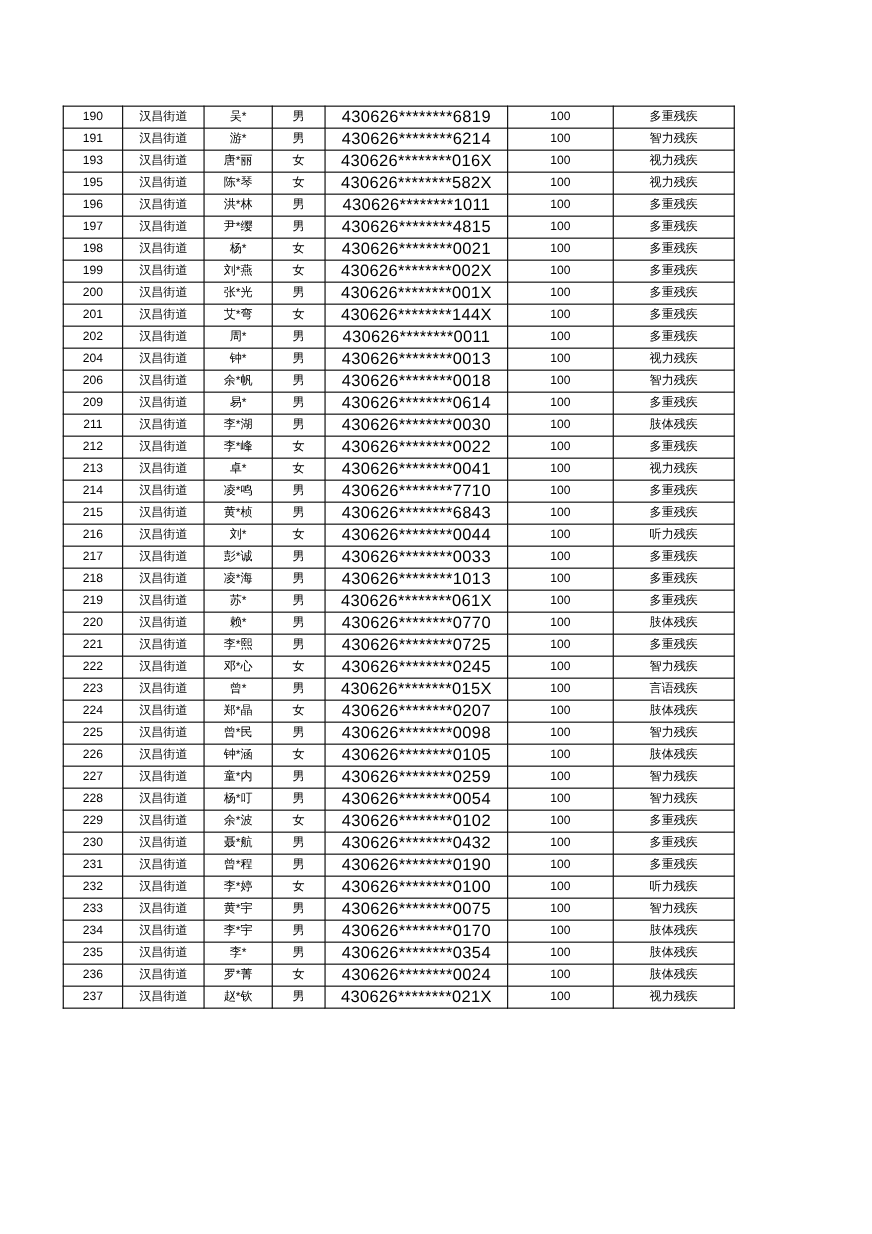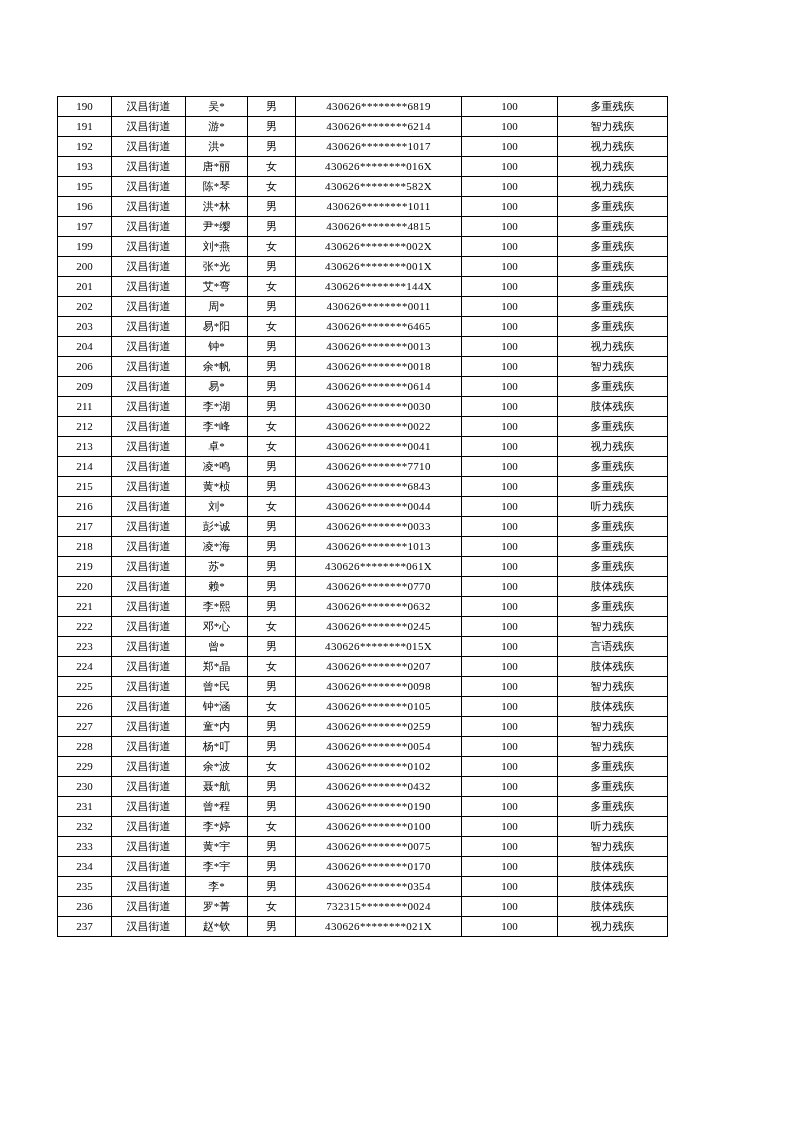--- a/index.html
+++ b/index.html
@@ -5,21 +5,21 @@
   html, body {
     margin: 0;
     padding: 0;
     background: #ffffff;
   }
   .page {
     position: relative;
     width: 793px;
     height: 1122px;
     background: #ffffff;
-    font-family: Liberation Serif, serif;
+    font-family: Liberation Sans, sans-serif;
     overflow: hidden;
   }
   table.roster {
     position: absolute;
     left: 57px;
     top: 96px;
     border-collapse: collapse;
     table-layout: fixed;
     width: 610px;
   }
@@ -30,21 +30,21 @@
     font-size: 11px;
     line-height: 19px;
     color: #000000;
     text-align: center;
     white-space: nowrap;
     overflow: hidden;
     box-sizing: border-box;
   }
   table.roster td.c4 {
     letter-spacing: 0.3px;
-    font-size: 11px;
+    font-size: 15px;
   }
 </style>
 </head>
 <body>
 
 <div class="page">
   <table class="roster">
     <colgroup>
       <col style="width:54px">
       <col style="width:74px">
@@ -67,164 +67,155 @@
         <tr>
           <td class="c0">191</td>
           <td class="c1">汉昌街道</td>
           <td class="c2">游*</td>
           <td class="c3">男</td>
           <td class="c4">430626********6214</td>
           <td class="c5">100</td>
           <td class="c6">智力残疾</td>
         </tr>
         <tr>
-          <td class="c0">192</td>
-          <td class="c1">汉昌街道</td>
-          <td class="c2">洪*</td>
-          <td class="c3">男</td>
-          <td class="c4">430626********1017</td>
+          <td class="c0">193</td>
+          <td class="c1">汉昌街道</td>
+          <td class="c2">唐*丽</td>
+          <td class="c3">女</td>
+          <td class="c4">430626********016X</td>
           <td class="c5">100</td>
           <td class="c6">视力残疾</td>
         </tr>
         <tr>
-          <td class="c0">193</td>
-          <td class="c1">汉昌街道</td>
-          <td class="c2">唐*丽</td>
-          <td class="c3">女</td>
-          <td class="c4">430626********016X</td>
+          <td class="c0">195</td>
+          <td class="c1">汉昌街道</td>
+          <td class="c2">陈*琴</td>
+          <td class="c3">女</td>
+          <td class="c4">430626********582X</td>
           <td class="c5">100</td>
           <td class="c6">视力残疾</td>
         </tr>
         <tr>
-          <td class="c0">195</td>
-          <td class="c1">汉昌街道</td>
-          <td class="c2">陈*琴</td>
-          <td class="c3">女</td>
-          <td class="c4">430626********582X</td>
+          <td class="c0">196</td>
+          <td class="c1">汉昌街道</td>
+          <td class="c2">洪*林</td>
+          <td class="c3">男</td>
+          <td class="c4">430626********1011</td>
+          <td class="c5">100</td>
+          <td class="c6">多重残疾</td>
+        </tr>
+        <tr>
+          <td class="c0">197</td>
+          <td class="c1">汉昌街道</td>
+          <td class="c2">尹*缨</td>
+          <td class="c3">男</td>
+          <td class="c4">430626********4815</td>
+          <td class="c5">100</td>
+          <td class="c6">多重残疾</td>
+        </tr>
+        <tr>
+          <td class="c0">198</td>
+          <td class="c1">汉昌街道</td>
+          <td class="c2">杨*</td>
+          <td class="c3">女</td>
+          <td class="c4">430626********0021</td>
+          <td class="c5">100</td>
+          <td class="c6">多重残疾</td>
+        </tr>
+        <tr>
+          <td class="c0">199</td>
+          <td class="c1">汉昌街道</td>
+          <td class="c2">刘*燕</td>
+          <td class="c3">女</td>
+          <td class="c4">430626********002X</td>
+          <td class="c5">100</td>
+          <td class="c6">多重残疾</td>
+        </tr>
+        <tr>
+          <td class="c0">200</td>
+          <td class="c1">汉昌街道</td>
+          <td class="c2">张*光</td>
+          <td class="c3">男</td>
+          <td class="c4">430626********001X</td>
+          <td class="c5">100</td>
+          <td class="c6">多重残疾</td>
+        </tr>
+        <tr>
+          <td class="c0">201</td>
+          <td class="c1">汉昌街道</td>
+          <td class="c2">艾*弯</td>
+          <td class="c3">女</td>
+          <td class="c4">430626********144X</td>
+          <td class="c5">100</td>
+          <td class="c6">多重残疾</td>
+        </tr>
+        <tr>
+          <td class="c0">202</td>
+          <td class="c1">汉昌街道</td>
+          <td class="c2">周*</td>
+          <td class="c3">男</td>
+          <td class="c4">430626********0011</td>
+          <td class="c5">100</td>
+          <td class="c6">多重残疾</td>
+        </tr>
+        <tr>
+          <td class="c0">204</td>
+          <td class="c1">汉昌街道</td>
+          <td class="c2">钟*</td>
+          <td class="c3">男</td>
+          <td class="c4">430626********0013</td>
           <td class="c5">100</td>
           <td class="c6">视力残疾</td>
         </tr>
         <tr>
-          <td class="c0">196</td>
-          <td class="c1">汉昌街道</td>
-          <td class="c2">洪*林</td>
-          <td class="c3">男</td>
-          <td class="c4">430626********1011</td>
-          <td class="c5">100</td>
-          <td class="c6">多重残疾</td>
-        </tr>
-        <tr>
-          <td class="c0">197</td>
-          <td class="c1">汉昌街道</td>
-          <td class="c2">尹*缨</td>
-          <td class="c3">男</td>
-          <td class="c4">430626********4815</td>
-          <td class="c5">100</td>
-          <td class="c6">多重残疾</td>
-        </tr>
-        <tr>
-          <td class="c0">199</td>
-          <td class="c1">汉昌街道</td>
-          <td class="c2">刘*燕</td>
-          <td class="c3">女</td>
-          <td class="c4">430626********002X</td>
-          <td class="c5">100</td>
-          <td class="c6">多重残疾</td>
-        </tr>
-        <tr>
-          <td class="c0">200</td>
-          <td class="c1">汉昌街道</td>
-          <td class="c2">张*光</td>
-          <td class="c3">男</td>
-          <td class="c4">430626********001X</td>
-          <td class="c5">100</td>
-          <td class="c6">多重残疾</td>
-        </tr>
-        <tr>
-          <td class="c0">201</td>
-          <td class="c1">汉昌街道</td>
-          <td class="c2">艾*弯</td>
-          <td class="c3">女</td>
-          <td class="c4">430626********144X</td>
-          <td class="c5">100</td>
-          <td class="c6">多重残疾</td>
-        </tr>
-        <tr>
-          <td class="c0">202</td>
-          <td class="c1">汉昌街道</td>
-          <td class="c2">周*</td>
-          <td class="c3">男</td>
-          <td class="c4">430626********0011</td>
-          <td class="c5">100</td>
-          <td class="c6">多重残疾</td>
-        </tr>
-        <tr>
-          <td class="c0">203</td>
-          <td class="c1">汉昌街道</td>
-          <td class="c2">易*阳</td>
-          <td class="c3">女</td>
-          <td class="c4">430626********6465</td>
-          <td class="c5">100</td>
-          <td class="c6">多重残疾</td>
-        </tr>
-        <tr>
-          <td class="c0">204</td>
-          <td class="c1">汉昌街道</td>
-          <td class="c2">钟*</td>
-          <td class="c3">男</td>
-          <td class="c4">430626********0013</td>
+          <td class="c0">206</td>
+          <td class="c1">汉昌街道</td>
+          <td class="c2">余*帆</td>
+          <td class="c3">男</td>
+          <td class="c4">430626********0018</td>
+          <td class="c5">100</td>
+          <td class="c6">智力残疾</td>
+        </tr>
+        <tr>
+          <td class="c0">209</td>
+          <td class="c1">汉昌街道</td>
+          <td class="c2">易*</td>
+          <td class="c3">男</td>
+          <td class="c4">430626********0614</td>
+          <td class="c5">100</td>
+          <td class="c6">多重残疾</td>
+        </tr>
+        <tr>
+          <td class="c0">211</td>
+          <td class="c1">汉昌街道</td>
+          <td class="c2">李*湖</td>
+          <td class="c3">男</td>
+          <td class="c4">430626********0030</td>
+          <td class="c5">100</td>
+          <td class="c6">肢体残疾</td>
+        </tr>
+        <tr>
+          <td class="c0">212</td>
+          <td class="c1">汉昌街道</td>
+          <td class="c2">李*峰</td>
+          <td class="c3">女</td>
+          <td class="c4">430626********0022</td>
+          <td class="c5">100</td>
+          <td class="c6">多重残疾</td>
+        </tr>
+        <tr>
+          <td class="c0">213</td>
+          <td class="c1">汉昌街道</td>
+          <td class="c2">卓*</td>
+          <td class="c3">女</td>
+          <td class="c4">430626********0041</td>
           <td class="c5">100</td>
           <td class="c6">视力残疾</td>
         </tr>
         <tr>
-          <td class="c0">206</td>
-          <td class="c1">汉昌街道</td>
-          <td class="c2">余*帆</td>
-          <td class="c3">男</td>
-          <td class="c4">430626********0018</td>
-          <td class="c5">100</td>
-          <td class="c6">智力残疾</td>
-        </tr>
-        <tr>
-          <td class="c0">209</td>
-          <td class="c1">汉昌街道</td>
-          <td class="c2">易*</td>
-          <td class="c3">男</td>
-          <td class="c4">430626********0614</td>
-          <td class="c5">100</td>
-          <td class="c6">多重残疾</td>
-        </tr>
-        <tr>
-          <td class="c0">211</td>
-          <td class="c1">汉昌街道</td>
-          <td class="c2">李*湖</td>
-          <td class="c3">男</td>
-          <td class="c4">430626********0030</td>
-          <td class="c5">100</td>
-          <td class="c6">肢体残疾</td>
-        </tr>
-        <tr>
-          <td class="c0">212</td>
-          <td class="c1">汉昌街道</td>
-          <td class="c2">李*峰</td>
-          <td class="c3">女</td>
-          <td class="c4">430626********0022</td>
-          <td class="c5">100</td>
-          <td class="c6">多重残疾</td>
-        </tr>
-        <tr>
-          <td class="c0">213</td>
-          <td class="c1">汉昌街道</td>
-          <td class="c2">卓*</td>
-          <td class="c3">女</td>
-          <td class="c4">430626********0041</td>
-          <td class="c5">100</td>
-          <td class="c6">视力残疾</td>
-        </tr>
-        <tr>
           <td class="c0">214</td>
           <td class="c1">汉昌街道</td>
           <td class="c2">凌*鸣</td>
           <td class="c3">男</td>
           <td class="c4">430626********7710</td>
           <td class="c5">100</td>
           <td class="c6">多重残疾</td>
         </tr>
         <tr>
           <td class="c0">215</td>
@@ -278,21 +269,21 @@
           <td class="c3">男</td>
           <td class="c4">430626********0770</td>
           <td class="c5">100</td>
           <td class="c6">肢体残疾</td>
         </tr>
         <tr>
           <td class="c0">221</td>
           <td class="c1">汉昌街道</td>
           <td class="c2">李*熙</td>
           <td class="c3">男</td>
-          <td class="c4">430626********0632</td>
+          <td class="c4">430626********0725</td>
           <td class="c5">100</td>
           <td class="c6">多重残疾</td>
         </tr>
         <tr>
           <td class="c0">222</td>
           <td class="c1">汉昌街道</td>
           <td class="c2">邓*心</td>
           <td class="c3">女</td>
           <td class="c4">430626********0245</td>
           <td class="c5">100</td>
@@ -413,21 +404,21 @@
           <td class="c3">男</td>
           <td class="c4">430626********0354</td>
           <td class="c5">100</td>
           <td class="c6">肢体残疾</td>
         </tr>
         <tr>
           <td class="c0">236</td>
           <td class="c1">汉昌街道</td>
           <td class="c2">罗*菁</td>
           <td class="c3">女</td>
-          <td class="c4">732315********0024</td>
+          <td class="c4">430626********0024</td>
           <td class="c5">100</td>
           <td class="c6">肢体残疾</td>
         </tr>
         <tr>
           <td class="c0">237</td>
           <td class="c1">汉昌街道</td>
           <td class="c2">赵*钦</td>
           <td class="c3">男</td>
           <td class="c4">430626********021X</td>
           <td class="c5">100</td>

